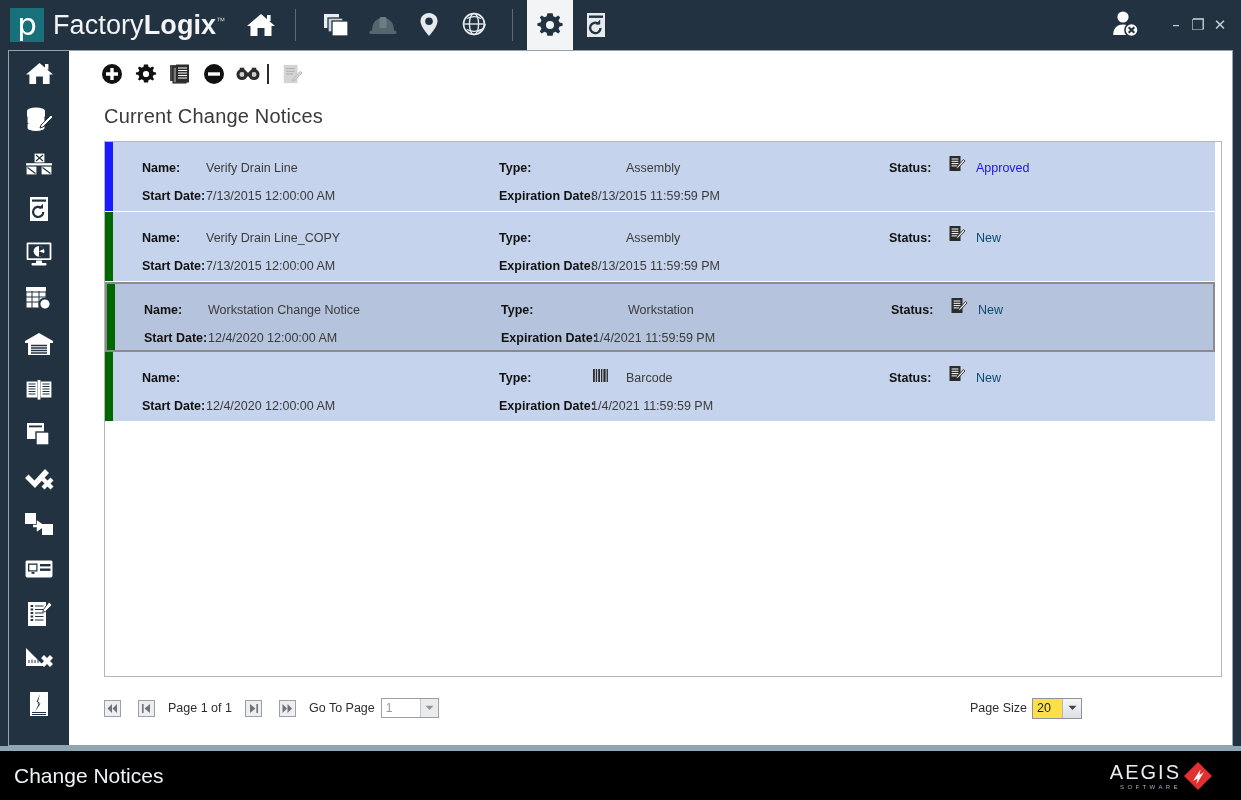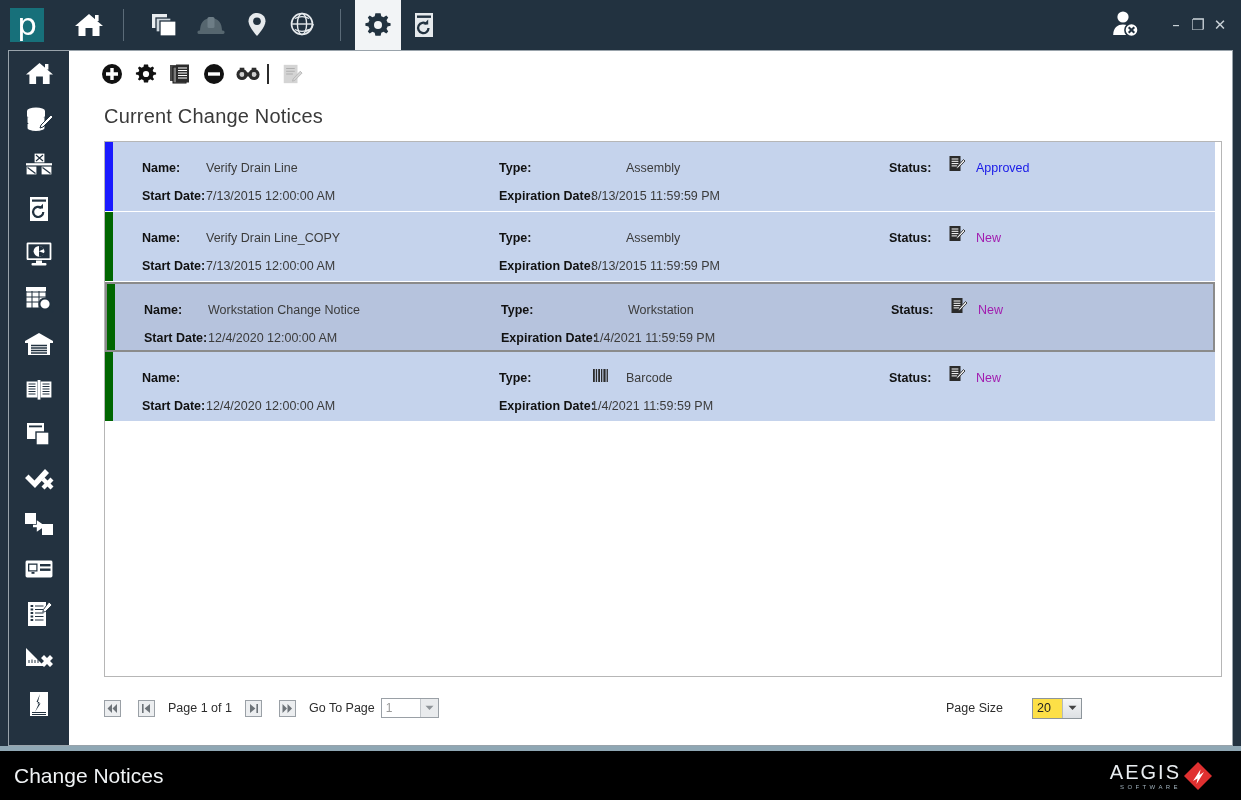--- a/index.html
+++ b/index.html
@@ -133,21 +133,21 @@
   .c-type-val  { left: 505px; }
   .c-ed-lbl    { left: 378px; }
   .c-ed-val    { left: 470px; }
   .c-status-lbl{ left: 768px; }
   .c-status-ic { left: 827px; top: 13px; }
   .c-status-val{ left: 855px; }
 
   .barcode-ic { left: 472px; top: 17px; }
 
   .status-approved { color: #1818e8; }
-  .status-new { color: #a21caf; }
+  .status-new { color: #0c4a6e; }
 
   
   .pager {
     position: absolute; left: 35px; top: 640px;
     width: 978px; height: 34px;
     display: flex; align-items: center;
   }
   .pg-btn {
     width: 17px; height: 17px; border: 1px solid #9aa0a6;
     background: #eceef0; margin-right: 0;
@@ -159,21 +159,21 @@
     width: 58px; height: 20px; border: 1px solid #9aa0a6; background: #fff;
     display: flex; align-items: center; position: relative;
   }
   .pg-select .sv { font-size: 12px; color: #9a9a9a; padding-left: 4px; }
   .pg-select .arrow {
     position: absolute; right: 0; top: 0; width: 18px; height: 18px;
     background: #e9ebed; border-left: 1px solid #c3c7cb;
     display: flex; align-items: center; justify-content: center;
   }
   .pgsize {
-    margin-left: auto; display: flex; align-items: center; gap: 24px;
+    margin-left: auto; display: flex; align-items: center;
   }
   .pg-select2 {
     width: 50px; height: 21px; border: 1px solid #8d959b; background: #fde047;
     display: flex; align-items: center; position: relative; margin-left: 5px;
   }
   .pg-select2 .sv { font-size: 12.5px; color: #222; padding-left: 4px; }
   .pg-select2 .arrow {
     position: absolute; right: 0; top: 0; width: 19px; height: 19px;
     background: linear-gradient(#f5f6f7,#dde0e3); border-left: 1px solid #b4babf;
     display: flex; align-items: center; justify-content: center;
@@ -200,20 +200,21 @@
 </style>
 </head>
 <body>
 
 <div class="titlebar">
 
   <div class="brand">
     <div class="brand-logo">
       <span>p</span>
     </div>
+    <div class="brand-text"><span>Factory</span><b>Logix</b><span class="brand-tm">™</span></div>
   </div>
 
   <div class="home-btn">
     <svg width="30" height="26" viewBox="0 0 30 26">
       <path d="M15 2 L29 14 L25.5 14 L25.5 24 L18.5 24 L18.5 16 L11.5 16 L11.5 24 L4.5 24 L4.5 14 L1 14 Z" fill="#ffffff"></path>
       <rect x="21" y="3" width="3.6" height="6" fill="#ffffff"></rect>
     </svg>
   </div>
 
   <div class="tb-sep"></div>

